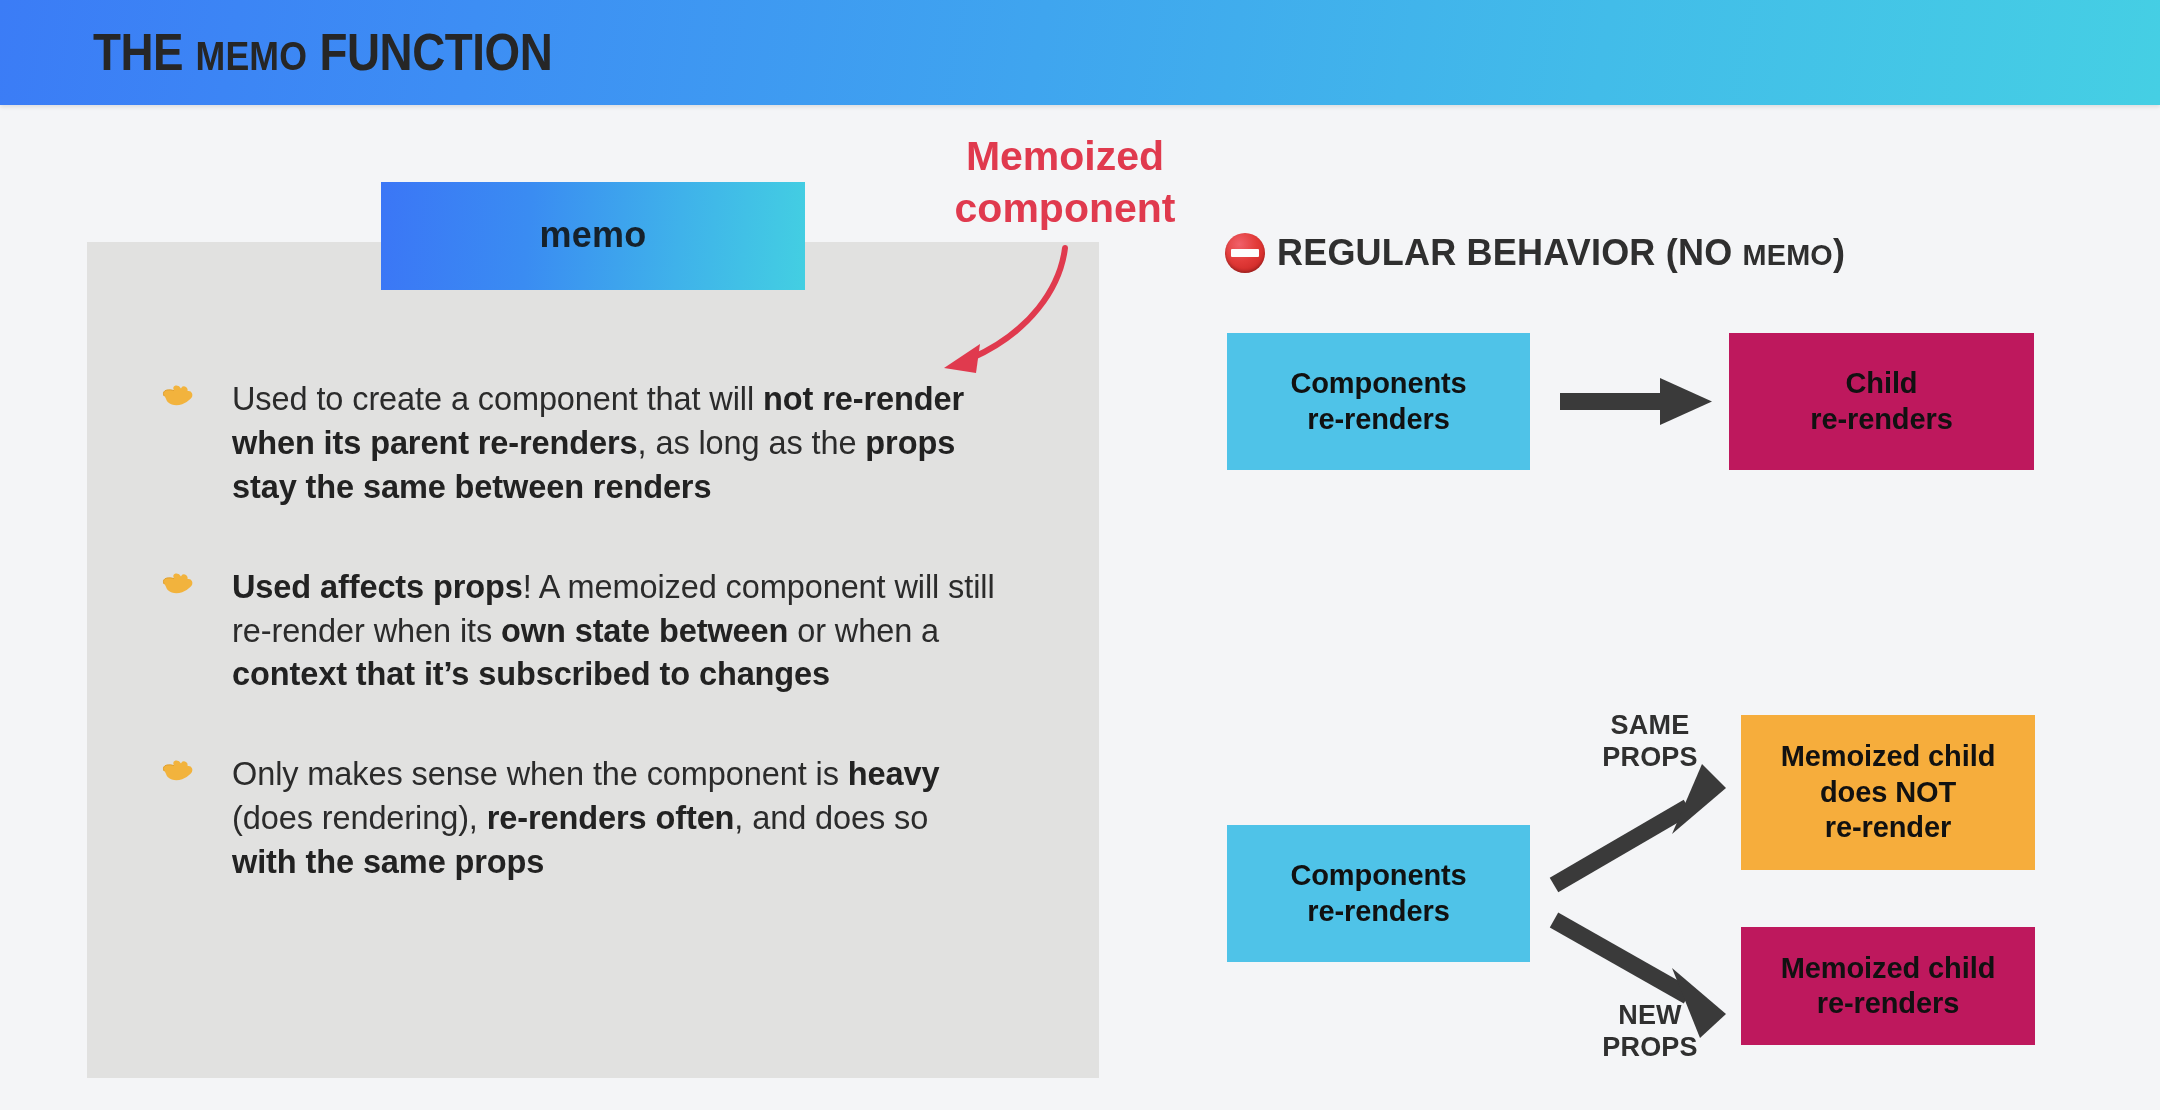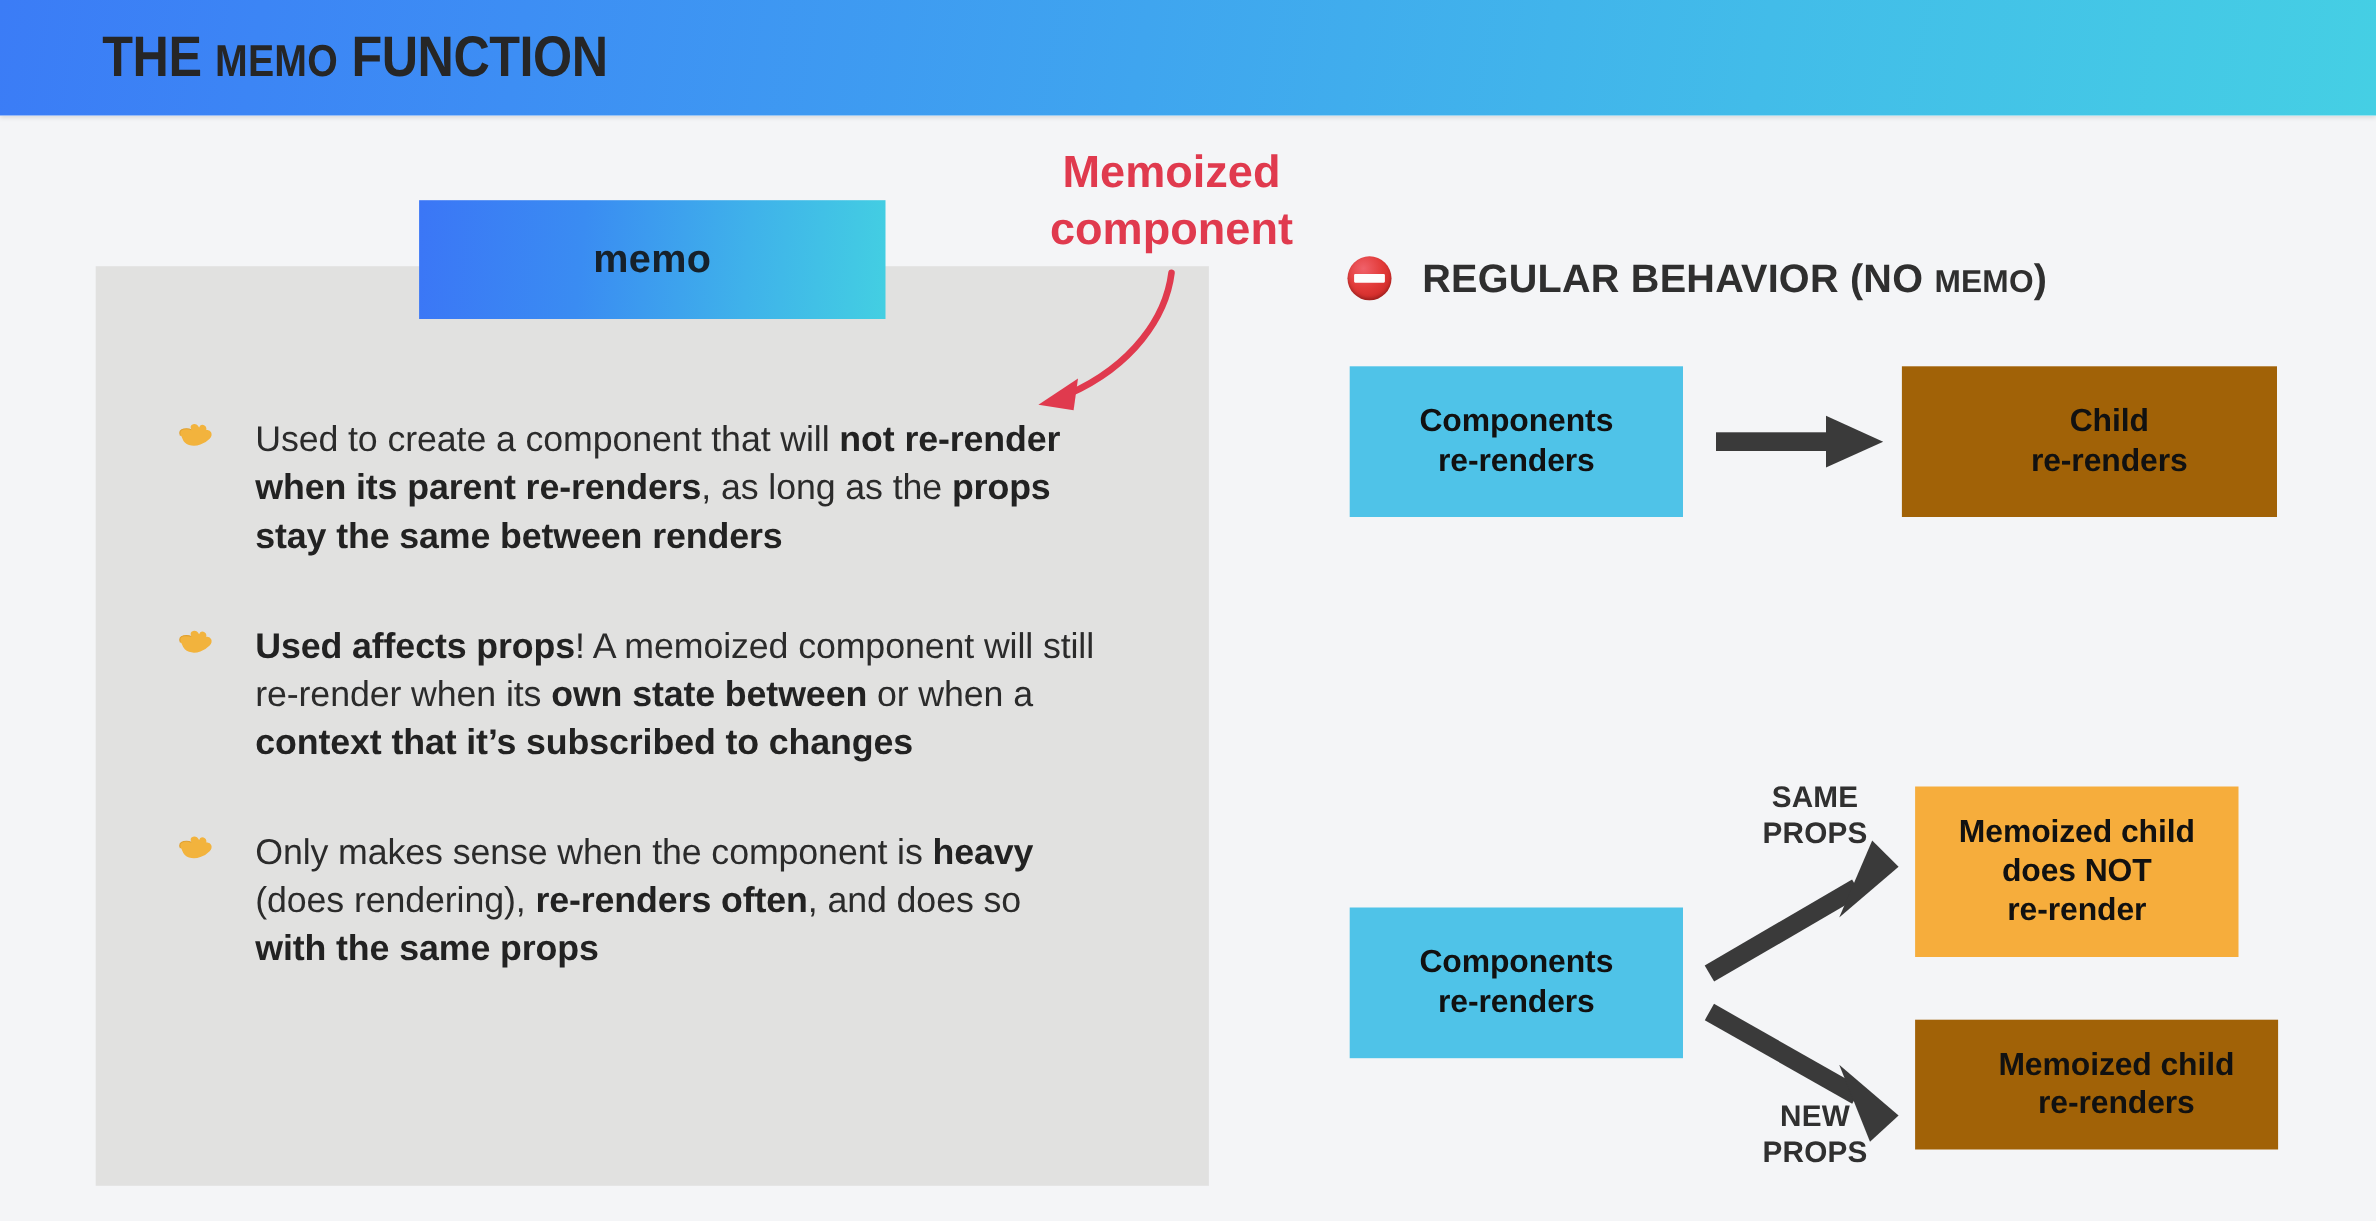--- a/index.html
+++ b/index.html
@@ -151,21 +151,21 @@
   }
   .bullet b { font-weight: 700; color: #222; }
 
   
   .section {
     position: absolute;
   }
   .section-heading {
     display: flex;
     align-items: center;
-    gap: 28px;
+    gap: 12px;
     white-space: nowrap;
   }
   .section-heading .htext {
     font-size: 36px;
     font-weight: 700;
     color: #2f2f2f;
     letter-spacing: 0.2px;
     font-family: "Liberation Sans Narrow", "Liberation Sans", sans-serif;
   }
   .section-heading .htext .smallcaps { font-size: 0.80em; }
@@ -208,21 +208,21 @@
     align-items: center;
     justify-content: center;
     text-align: center;
     font-size: 29px;
     font-weight: 700;
     color: #111;
     line-height: 1.22;
     letter-spacing: -0.1px;
   }
   .dbox.cyan   { background: #4fc3e8; }
-  .dbox.blue   { background: #a16207; padding-left: 36px; }
+  .dbox.blue   { background: #be185d; }
   .dbox.orange { background: #f6ad3c; }
 
   .arrow-svg { position: absolute; }
 
   .flow-label {
     position: absolute;
     font-size: 27px;
     font-weight: 700;
     color: #303030;
     text-align: center;

